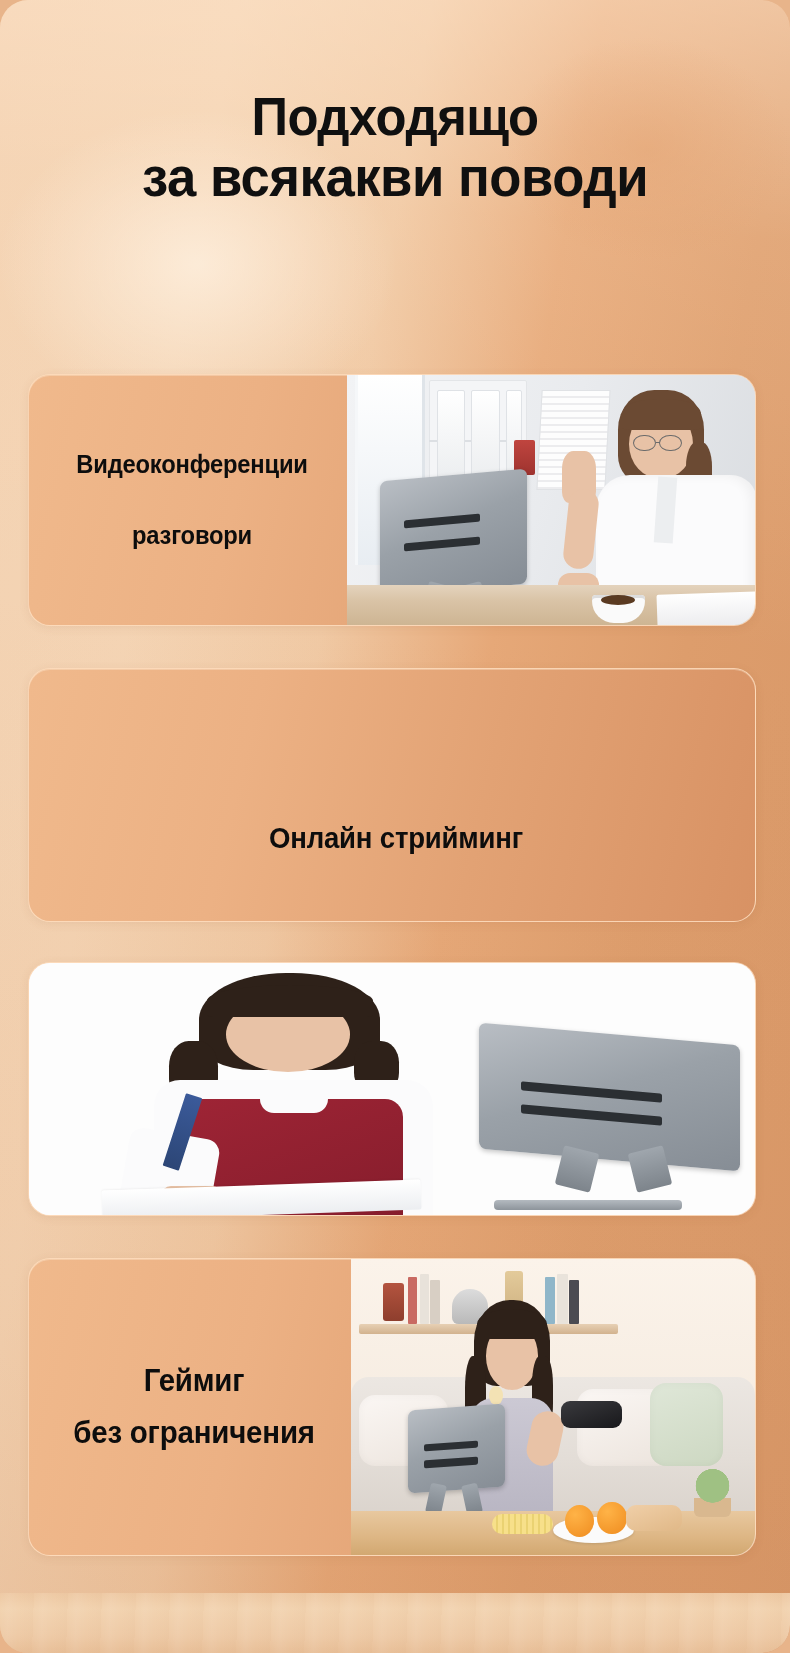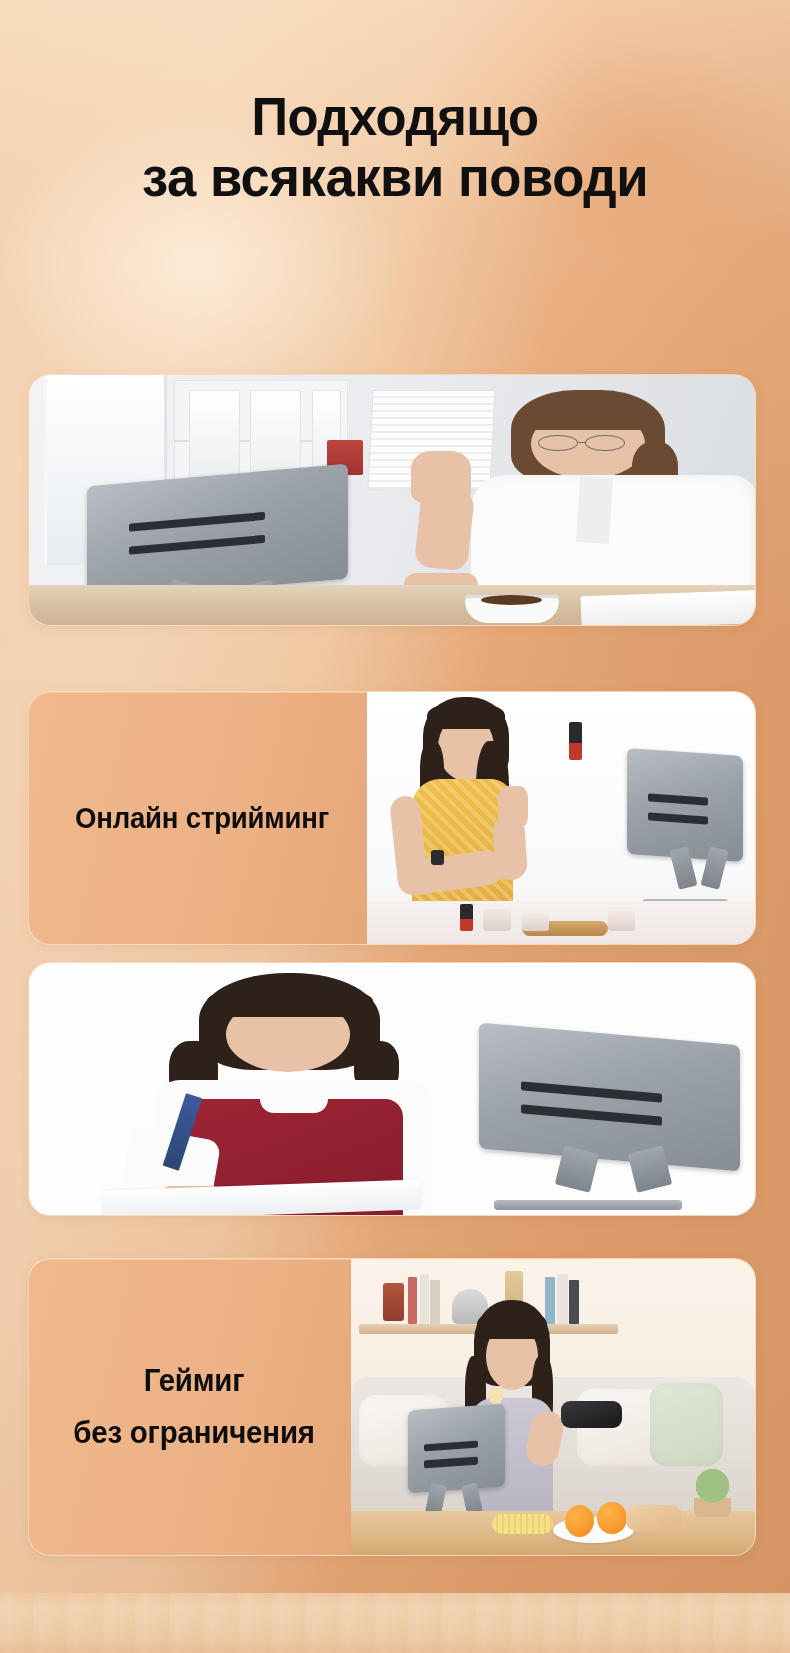--- a/index.html
+++ b/index.html
@@ -17,20 +17,21 @@
     background: #e8b48a;
   }
 
   
   #page {
     position: absolute;
     inset: 0;
     width: 790px;
     height: 1653px;
     overflow: hidden;
+    border-radius: 28px;
   }
 
   .bg-base {
     position: absolute;
     inset: 0;
     background:
       linear-gradient(100deg,
         #f3d2b2 0%,
         #f4d4b4 22%,
         #f0c9a4 40%,
@@ -118,21 +119,21 @@
       inset 0 1px 0 rgba(255,240,220,0.35);
     background:
       linear-gradient(103deg,
         #f0b98c 0%,
         #ecb184 30%,
         #e2a274 62%,
         #d89264 100%);
   }
 
   .card-1 { top: 374px;  height: 252px; }
-  .card-2 { top: 691px;  height: 254px; }
+  .card-2 { top: 668px;  height: 254px; flex-direction: column; }
   .card-3 { top: 962px;  height: 254px; }
   .card-4 { top: 1258px; height: 298px; }
 
   .card-label {
     position: relative;
     z-index: 2;
     display: flex;
     flex-direction: column;
     justify-content: center;
     flex: 0 0 318px;
@@ -360,20 +361,24 @@
   <div class="bg-glow"></div>
   <div class="bg-glow2"></div>
   <div class="bg-bottom-strip"></div>
 
   <div class="title-wrap">
     <span class="title-line l1">Подходящо</span>
     <span class="title-line l2">за всякакви поводи</span>
   </div>
 
   <div class="card card-1">
+    <div class="card-label">
+      <span class="label-line">Видеоконференции</span>
+      <span class="label-line gap">разговори</span>
+    </div>
     <div class="card-photo">
       <div class="scene s1">
         <div class="wall"></div>
         <div class="win"></div>
         <div class="cab"></div>
         <div class="cab-sh" style="top:26%"></div>
         <div class="cab-sh" style="top:46%"></div>
         <div class="folder" style="left:22%;width:7%"></div>
         <div class="folder" style="left:30.5%;width:7%"></div>
         <div class="folder" style="left:39%;width:4%"></div>

